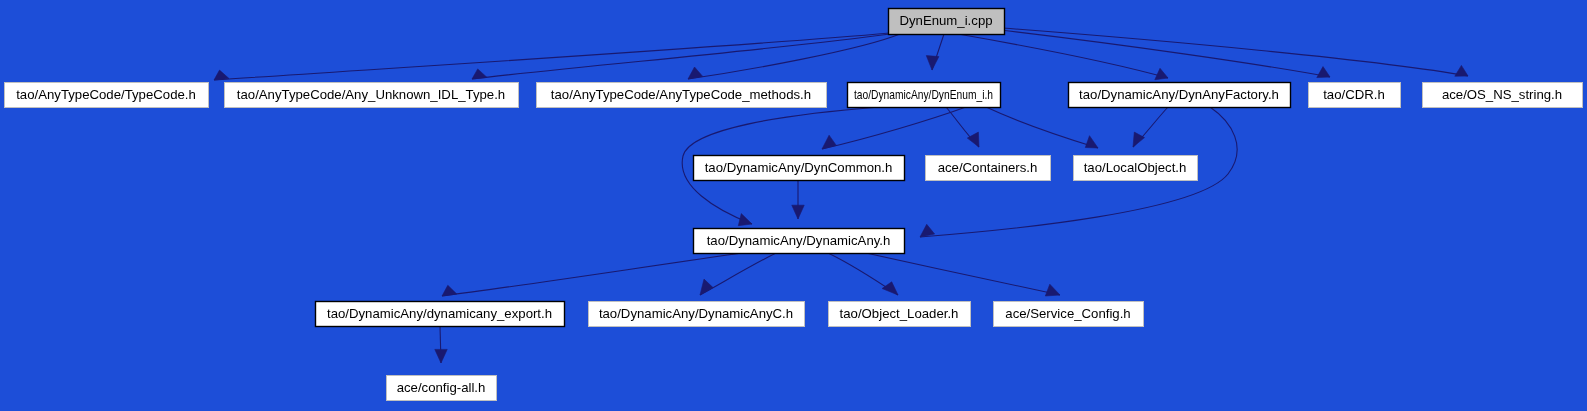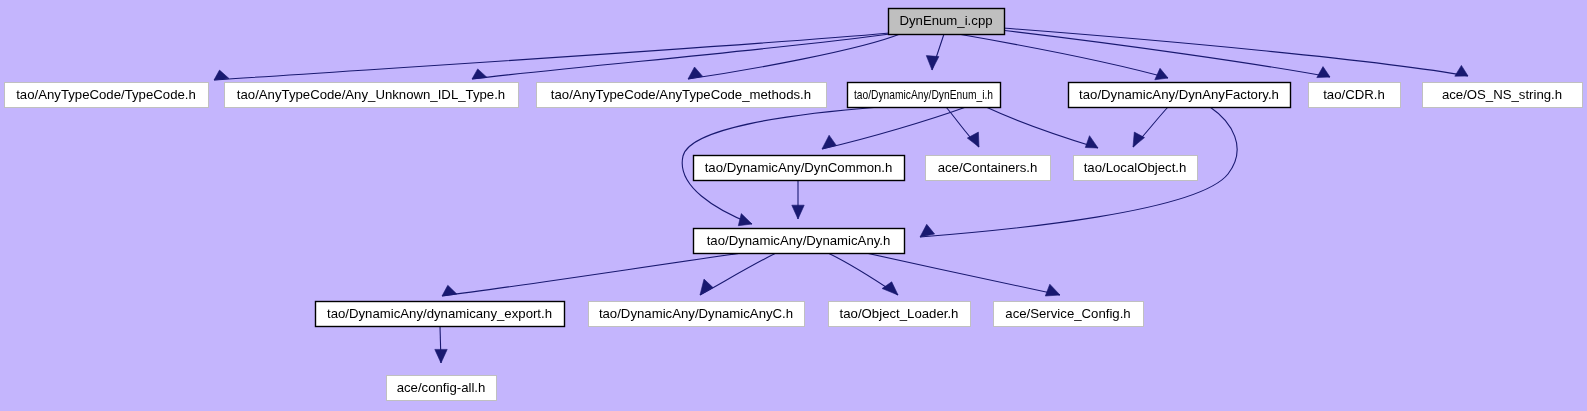--- a/index.html
+++ b/index.html
@@ -4,21 +4,21 @@
 <style>
   html, body {
     margin: 0;
     padding: 0;
     background: #ffffff;
   }
   #graph-root {
     position: relative;
     width: 1587px;
     height: 411px;
-    background: #c4b5fd;
+    background: #1d4ed8;
     font-family: "Liberation Sans", sans-serif;
     overflow: hidden;
   }
   #graph-svg {
     position: absolute;
     top: 0;
     left: 0;
     width: 1587px;
     height: 411px;
   }

